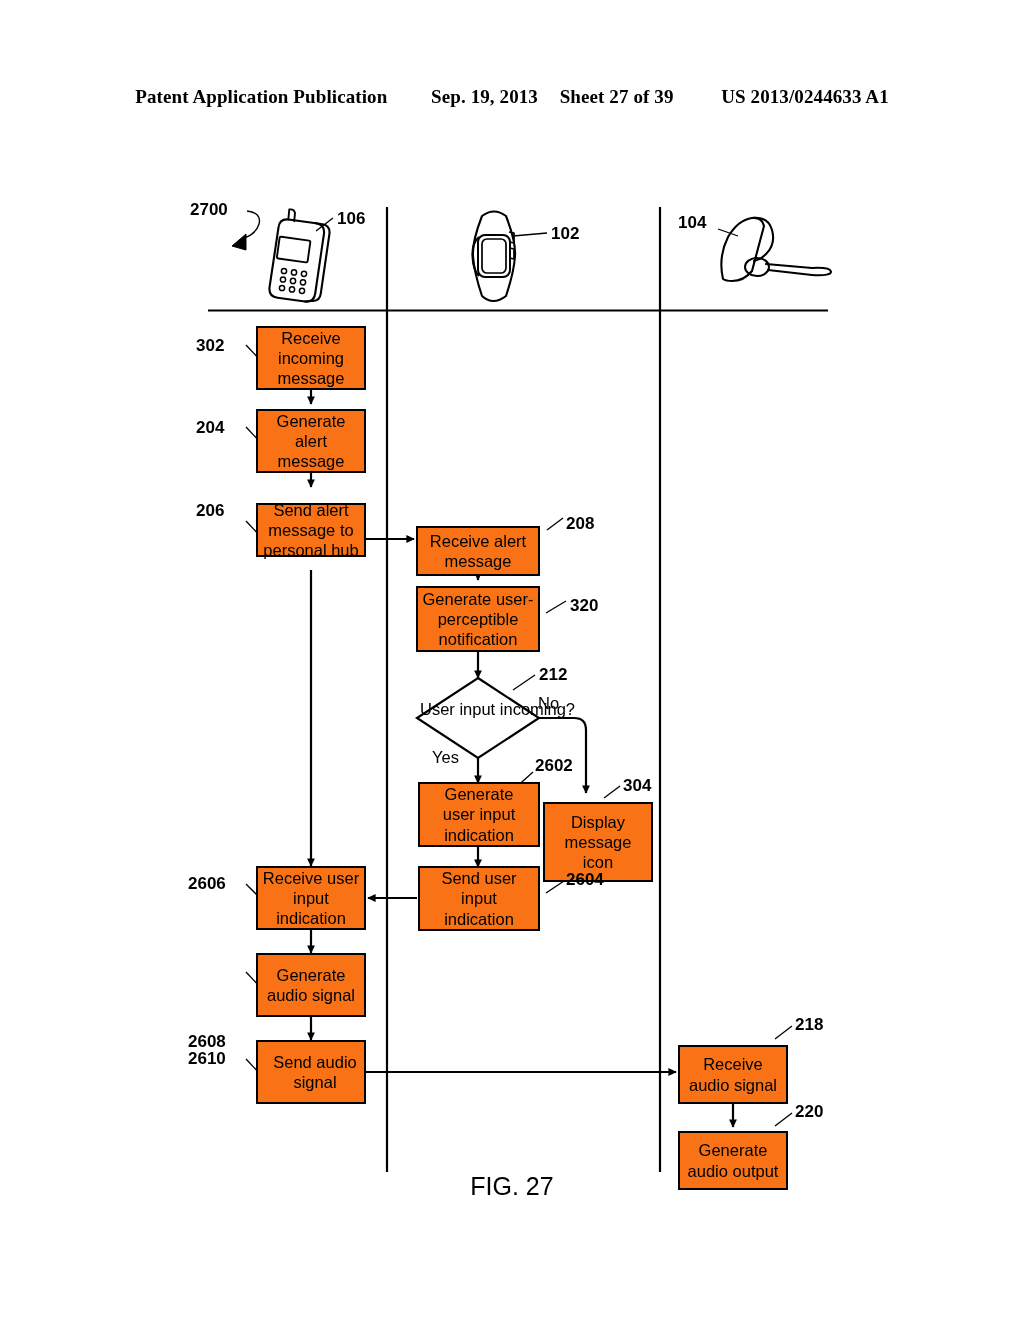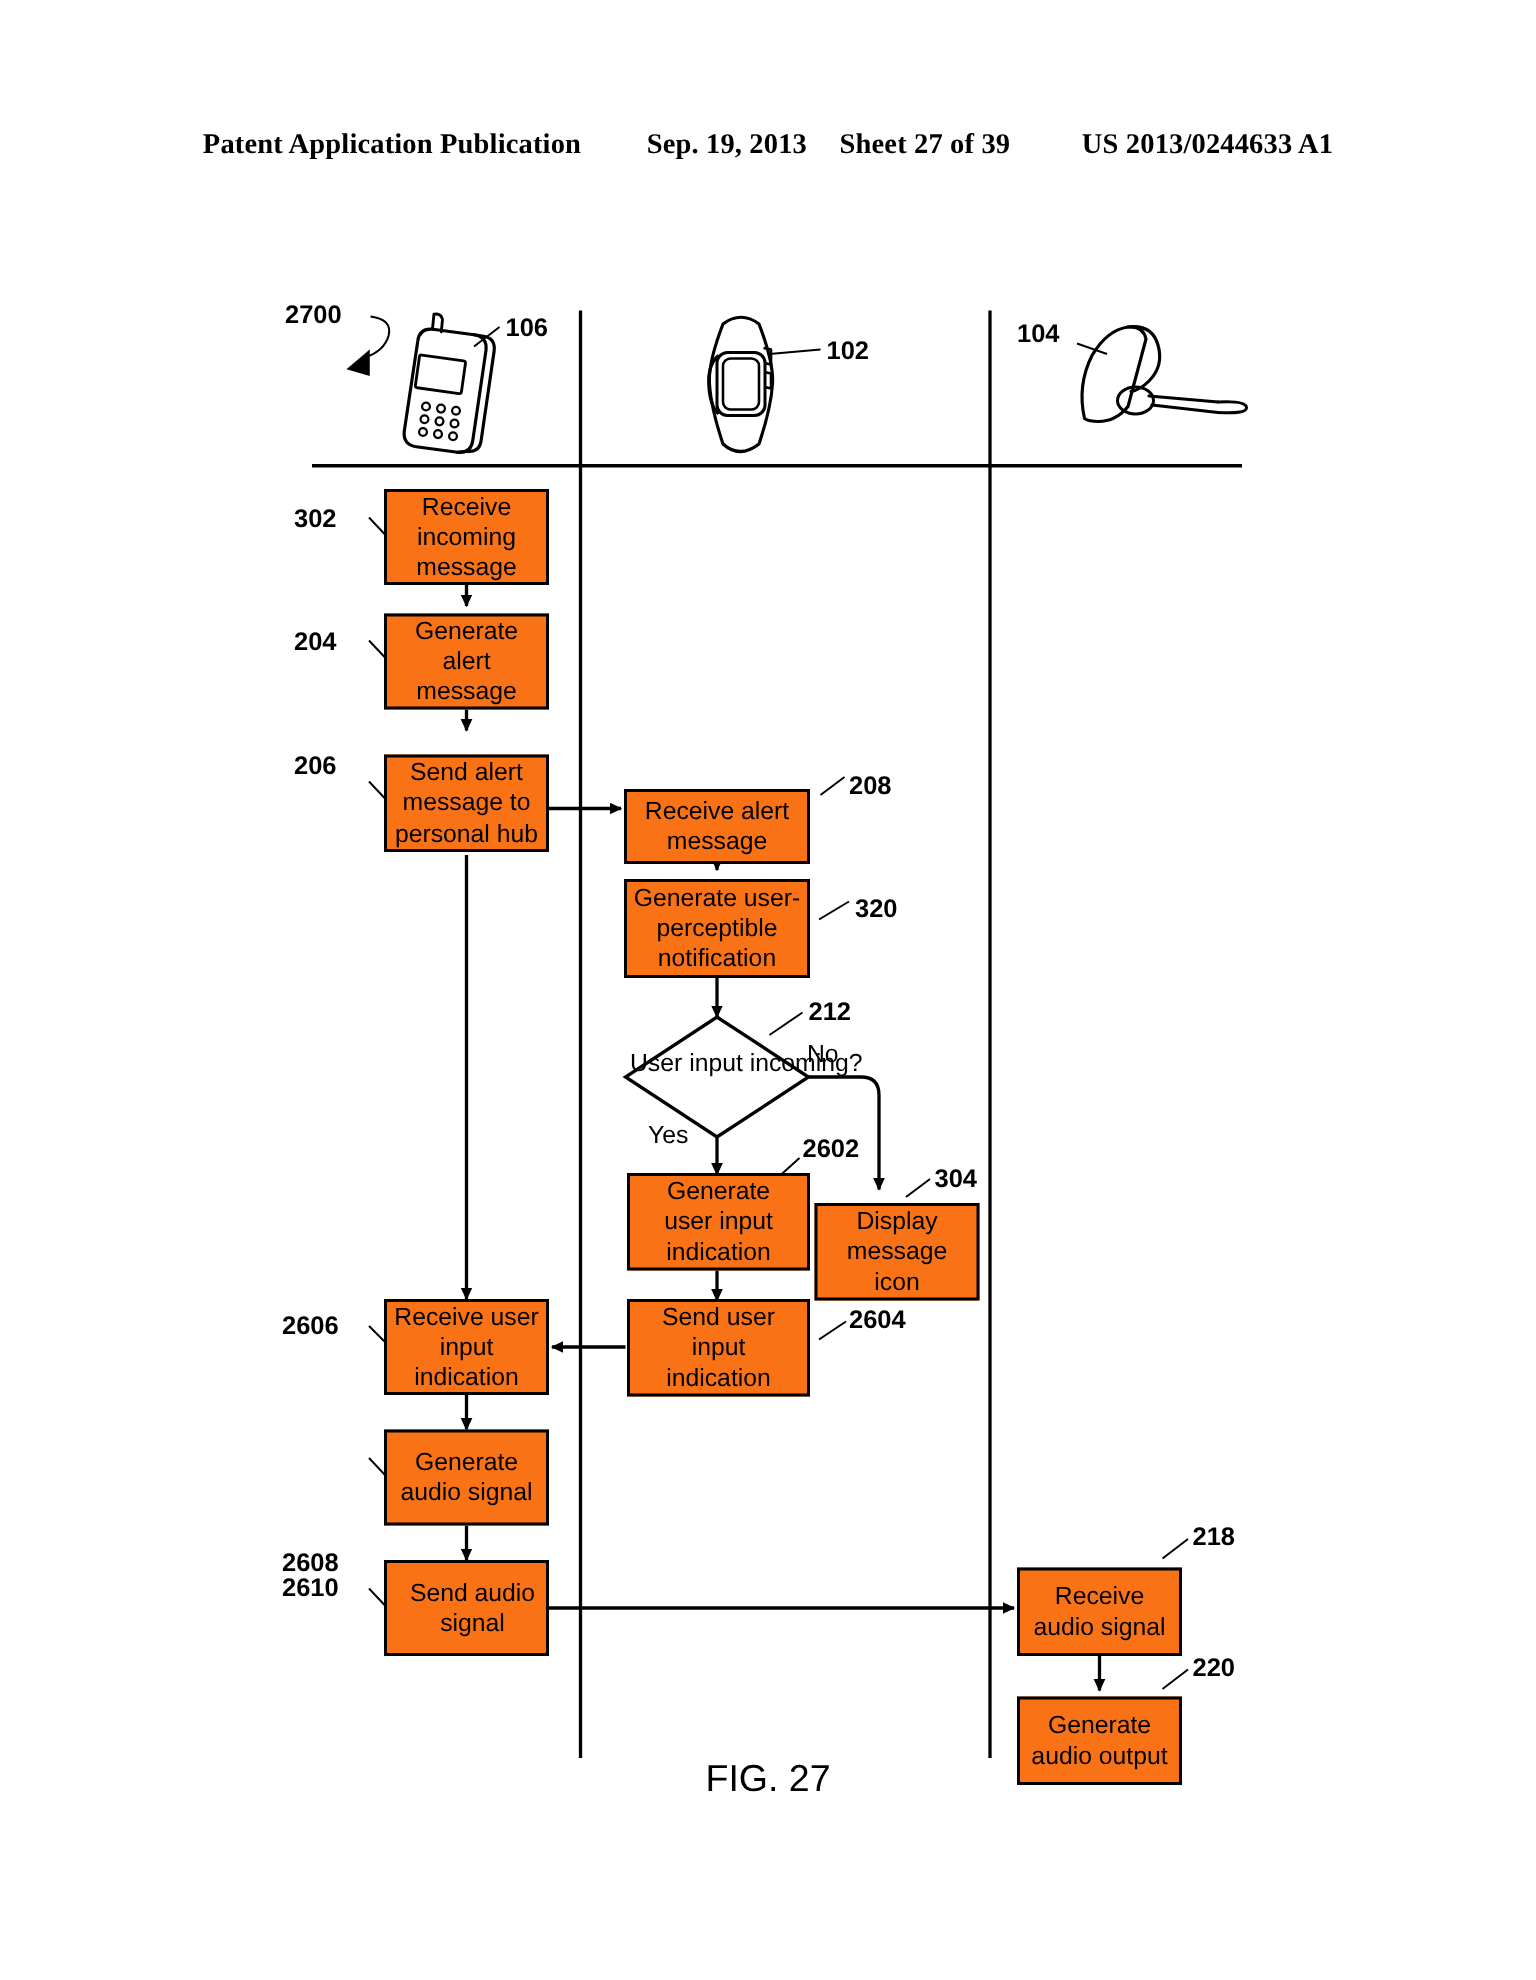--- a/index.html
+++ b/index.html
@@ -250,21 +250,21 @@
 
   <div class="fbox" style="left:256px; top:409px; width:110px; height:64px;">
     <div>
       <span>Generate</span>
       <span>alert</span>
       <span>message</span>
     </div>
   </div>
   <div class="refnum" style="left:196px; top:418px;">204</div>
 
-  <div class="fbox" style="left:256px; top:503px; width:110px; height:65px;">
+  <div class="fbox" style="left:256px; top:503px; width:110px; height:54px;">
     <div>
       <span>Send alert</span>
       <span>message to</span>
       <span>personal hub</span>
     </div>
   </div>
   <div class="refnum" style="left:196px; top:501px;">206</div>
 
   <div class="fbox" style="left:416px; top:526px; width:124px; height:50px;">
     <div>
@@ -293,21 +293,21 @@
 
   <div class="fbox" style="left:418px; top:782px; width:122px; height:65px;">
     <div>
       <span>Generate</span>
       <span>user input</span>
       <span>indication</span>
     </div>
   </div>
   <div class="refnum" style="left:520px; top:756px;margin-left:15px;">2602</div>
 
-  <div class="fbox" style="left:543px; top:802px; width:110px; height:65px;">
+  <div class="fbox" style="left:543px; top:802px; width:110px; height:80px;">
     <div>
       <span>Display</span>
       <span>message</span>
       <span>icon</span>
     </div>
   </div>
   <div class="refnum" style="left:623px; top:776px;">304</div>
 
   <div class="fbox" style="left:418px; top:866px; width:122px; height:65px;">
     <div>

